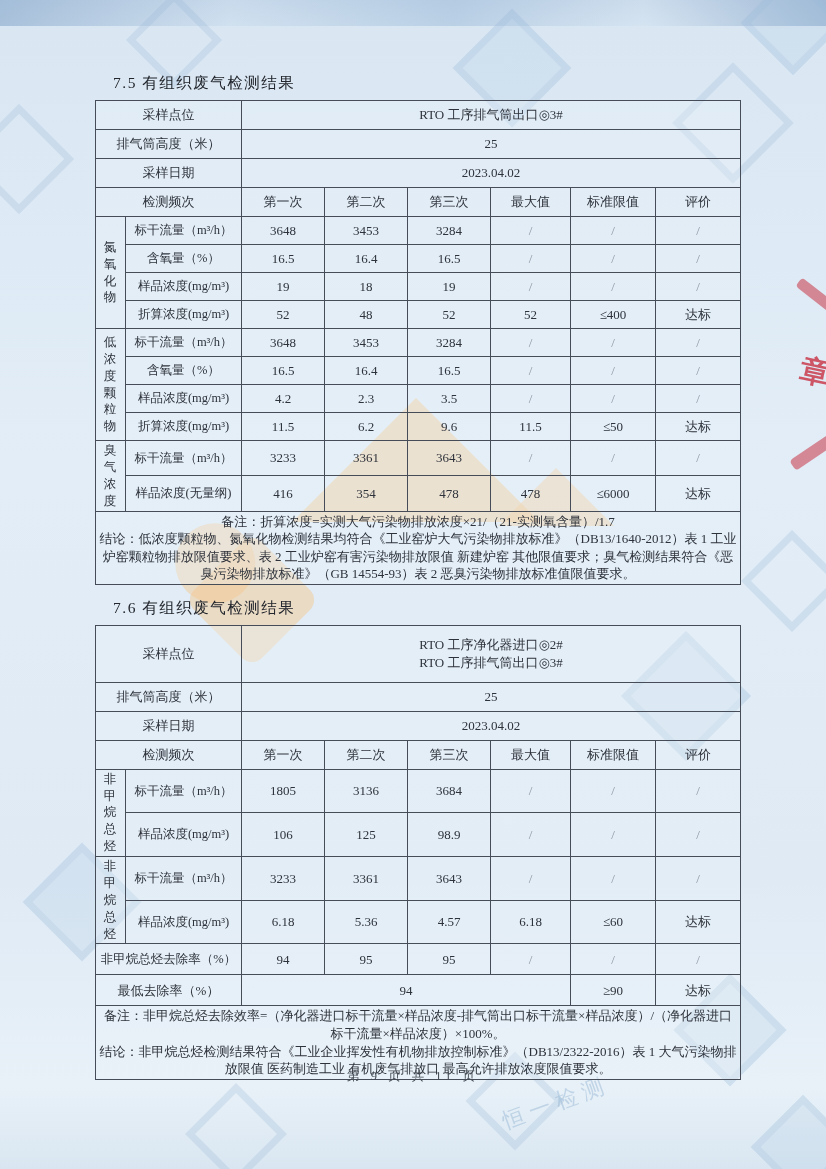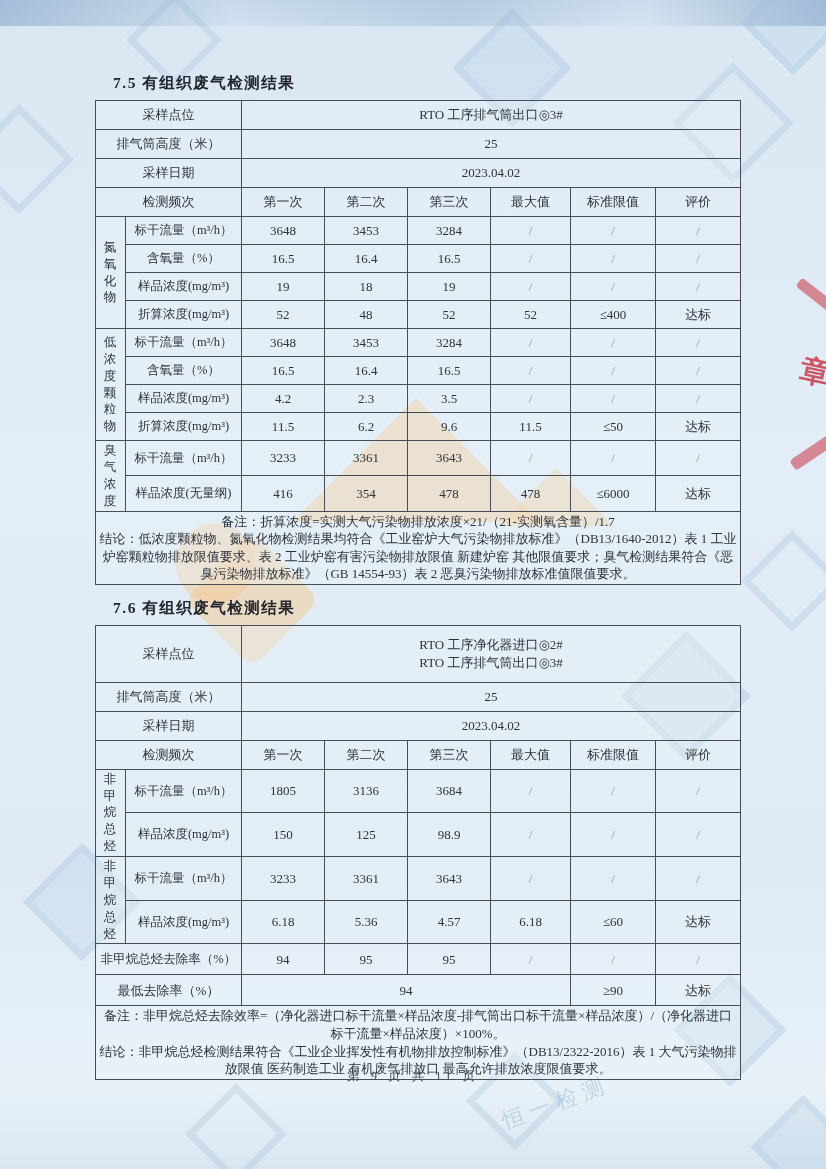--- a/index.html
+++ b/index.html
@@ -23,21 +23,21 @@
   .wm-heart:before{content:"";position:absolute;left:-44px;top:8px;width:80px;height:80px;border-radius:50%;background:rgba(243,201,148,.5);}
   
   .stamp-bar{position:absolute;background:rgba(201,52,70,.55);border-radius:4px;}
   .stamp-char{position:absolute;color:rgba(198,42,62,.78);font-weight:bold;}
   
   .content{position:absolute;left:95px;top:60px;width:645px;z-index:2;}
   .hdr{display:flex;justify-content:space-between;align-items:flex-end;
        margin-left:18px;width:627px;border-bottom:1.4px solid #6a7076;padding-bottom:3px;}
   .hdr .co{font-size:13px;letter-spacing:1px;color:#3a3f46;}
   .hdr .no{font-size:13px;color:#3a3f46;letter-spacing:.5px;}
-  .sec-title{margin:13px 0 6px 18px;font-size:15.5px;font-weight:bold;letter-spacing:1.5px;color:#23262c;}
+  .sec-title{margin:13px 0 6px 18px;font-size:15.5px;font-weight:normal;letter-spacing:1.5px;color:#23262c;}
   table.rpt{border-collapse:collapse;width:645px;table-layout:fixed;font-size:13px;color:#2e323a;padding-left:32px;}
   table.rpt td{border:1px solid #474d58;text-align:center;padding:1px 2px;word-break:break-all;line-height:1.35;background:rgba(236,244,250,.35);}
   col.c-g{width:30px;} col.c-p{width:116px;}
   col.c-d1{width:83px;} col.c-d2{width:83px;} col.c-d3{width:83px;}
   col.c-d4{width:80px;} col.c-d5{width:85px;} col.c-e{width:85px;}
   tr.h29{height:29px;} tr.h28{height:28px;} tr.h57{height:57px;} tr.h33{height:33px;} tr.h31{height:31px;}
   td.grp{padding:0 3px;font-size:12.5px;letter-spacing:1px;}
   td.prm{font-size:12.5px;padding:1px 1px;}
   td.dim{color:#8b95a2;}
   td.notes{text-align:left;padding:5px 8px;font-size:13px;line-height:20.5px;}
@@ -262,21 +262,21 @@
         <td class="prm">标干流量（m³/h）</td>
         <td>1805</td>
         <td>3136</td>
         <td>3684</td>
         <td class="dim">/</td>
         <td class="dim">/</td>
         <td class="dim">/</td>
       </tr>
       <tr class="h33">
         <td class="prm">样品浓度(mg/m³)</td>
-        <td>150</td>
+        <td>106</td>
         <td>125</td>
         <td>98.9</td>
         <td class="dim">/</td>
         <td class="dim">/</td>
         <td class="dim">/</td>
       </tr>
 
       <tr class="h33">
         <td rowspan="2" class="grp">非甲烷总烃</td>
         <td class="prm">标干流量（m³/h）</td>

